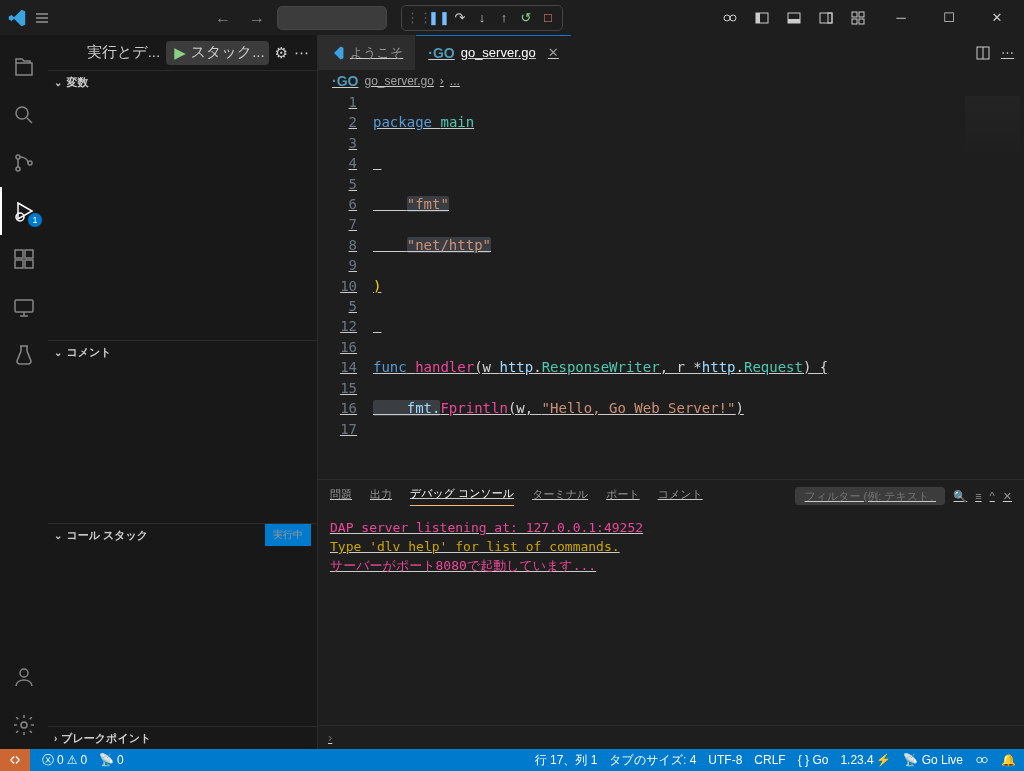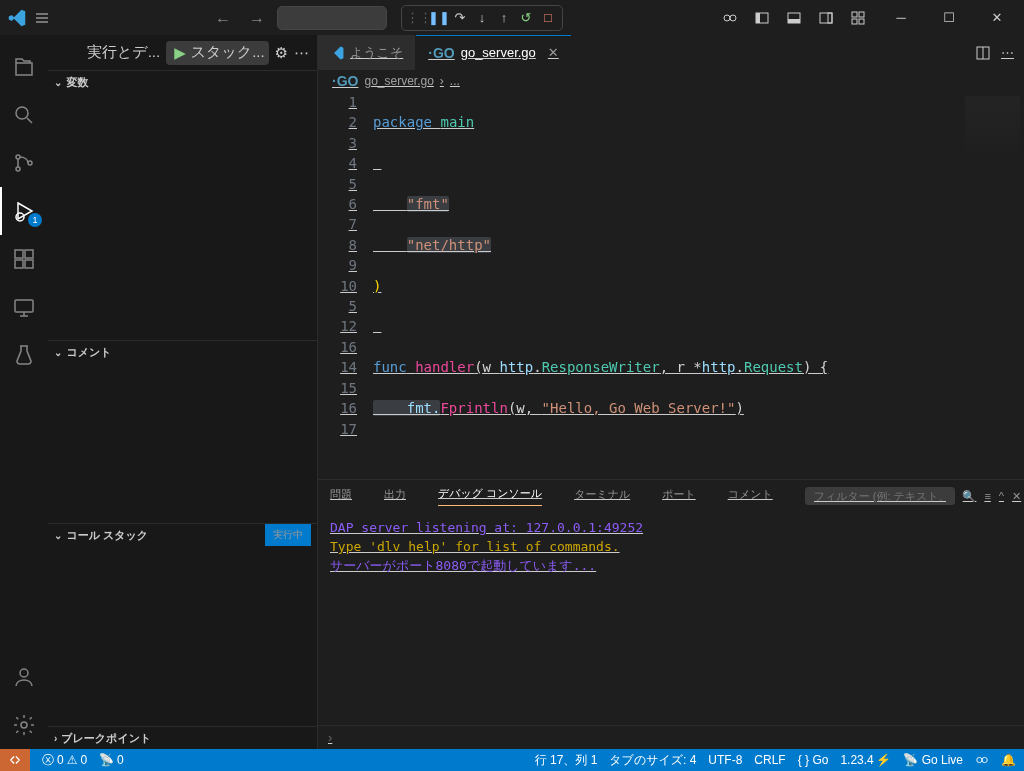--- a/index.html
+++ b/index.html
@@ -44,27 +44,27 @@
 .breadcrumb { height:22px; display:flex; align-items:center; padding:0 14px; font-size:12px; color:#a0a0a0; gap:6px; }
 .ed-split { flex:1; display:flex; flex-direction:column; min-height:0; }
 .editor { flex:1; display:flex; font-family:Consolas,monospace; font-size:14px; line-height:20.4px; overflow:hidden; position:relative; }
 .gutter { width:55px; text-align:right; color:#6e7681; padding-right:16px; user-select:none; }
 .code { flex:1; white-space:pre; position:relative; }
 .code .hl { background:#3a3d41; border-radius:2px; }
 .minimap { position:absolute; right:4px; top:4px; width:55px; height:60px; opacity:0.5; pointer-events:none; background:linear-gradient(#2a2a2a,#1e1e1e); }
 .kw{color:#c586c0}.id{color:#9cdcfe}.fn{color:#ec4899}.tp{color:#4ec9b0}.st{color:#ce9178}.pl{color:#d4d4d4}.yw{color:#ffd700}.pk{color:#569cd6}
 .panel { height:270px; border-top:1px solid #2b2b2b; display:flex; flex-direction:column; }
 .p-input { height:24px; border-top:1px solid #2b2b2b; display:flex; align-items:center; padding:0 10px; color:#666; }
-.panel-tabs { height:32px; display:flex; align-items:center; gap:32px; padding:0 12px; color:#969696; font-size:11px; }
+.panel-tabs { height:32px; display:flex; align-items:center; gap:18px; padding:0 12px; color:#969696; font-size:11px; }
 .p-tab { cursor:pointer; padding-bottom:4px; white-space:nowrap }
 .p-tab.active { color:#fff; border-bottom:1px solid #fdba74; }
 .p-filter { margin-left:auto; display:flex; gap:8px; align-items:center; }
 .p-filter input { background:#3c3c3c; border:1px solid #3c3c3c; color:#ccc; font-size:11px; padding:2px 8px; width:150px; border-radius:3px; }
 .panel-body { flex:1; padding:6px 12px; font-family:Consolas,monospace; font-size:13px; line-height:19px; overflow:hidden; }
-.dc-y{color:#cca700}.dc-b{color:#8b5cf6}
+.dc-y{color:#cca700}.dc-b{color:#ec4899}
 .status { height:22px; background:#007acc; color:#fff; display:flex; align-items:center; font-size:12px; padding:0 8px; gap:12px; }
 .status .orange { background:#cc6633; height:22px; display:flex; align-items:center; padding:0 8px; margin-left:-8px; }
 .status .sp { flex:1; }
 .st-item { cursor:pointer; display:flex; align-items:center; gap:3px; }
 svg{display:block}
 </style>
 </head>
 <body>
 
 <div class="titlebar">

